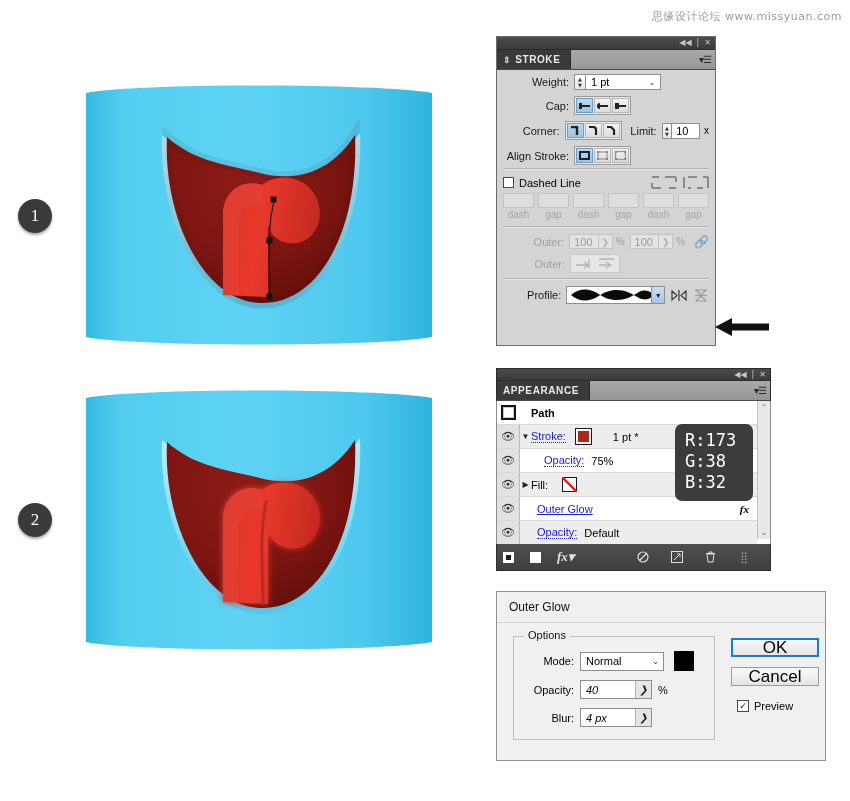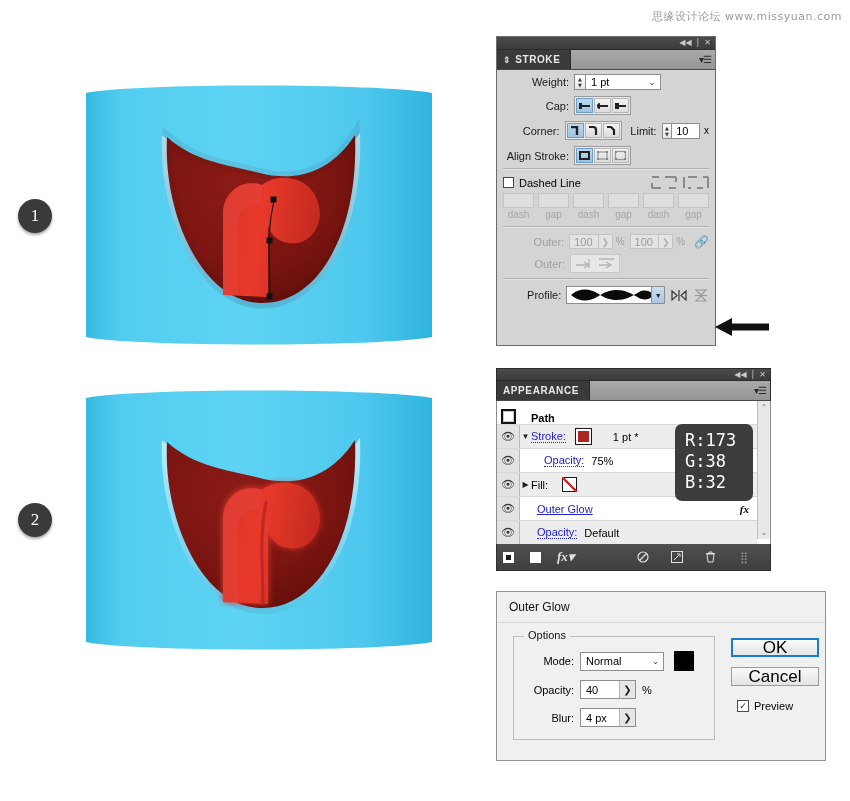--- a/index.html
+++ b/index.html
@@ -267,23 +267,24 @@
   .dcombo{
     width:84px;height:19px;border:1px solid #8e8e8e;background:#fff;
     display:flex;align-items:center;padding-left:5px;box-sizing:border-box;
     font-size:11px;
   }
   .dcombo .carat{margin-left:auto;margin-right:4px;font-size:8px;color:#333;}
   .colorchip{
     width:20px;height:20px;background:#000;margin-left:10px;
   }
   .dnum{
-    width:56px;height:19px;border:1px solid #8e8e8e;background:#fff;
+    width:72px;height:19px;border:1px solid #8e8e8e;background:#fff;
     display:flex;align-items:center;padding-left:5px;box-sizing:border-box;
     font-size:11px;
+    font-style:italic;
   }
   .dnum .gt{
     margin-left:auto;width:15px;height:17px;background:#e6e6e6;
     border-left:1px solid #b5b5b5;display:flex;align-items:center;
     justify-content:center;font-size:10px;color:#222;
   }
   .btn{
     width:88px;height:19px;
     background:linear-gradient(#fafafa,#e4e4e4);
     border:1px solid #9a9a9a;
@@ -656,21 +657,21 @@
       <span>APPEARANCE</span>
     </div>
     <div class="tab-filler">
       <span class="menu-ic">▾☰</span>
     </div>
   </div>
 
   <div style="display:flex;border-left:1px solid #8e8e8e;border-right:1px solid #8e8e8e;">
     <div style="flex:1;background:#fff;">
 
-      <div class="ap-row" style="background:#fff;align-items:flex-end;">
+      <div class="ap-row" style="background:#fff;">
         <div style="width:22px;display:flex;align-items:center;justify-content:center;">
           <div class="ap-swatch" style="border:2px solid #111;background:#fff;">
             <div style="width:100%;height:100%;border:1px solid #f3b8b4;box-sizing:border-box;"></div>
           </div>
         </div>
         <span style="font-weight:bold;margin-left:12px;">Path</span>
       </div>
 
       <div class="ap-row alt">
         <div class="eyecell">

